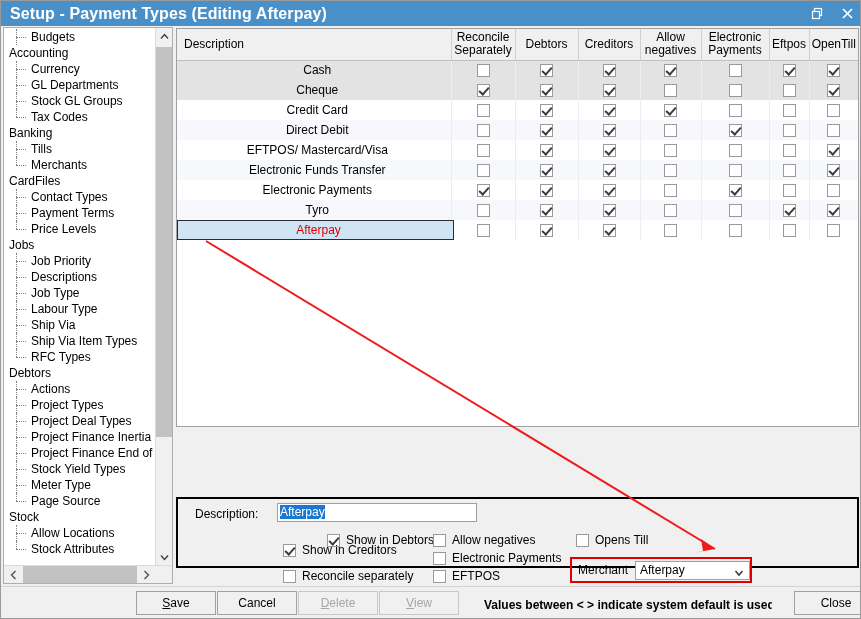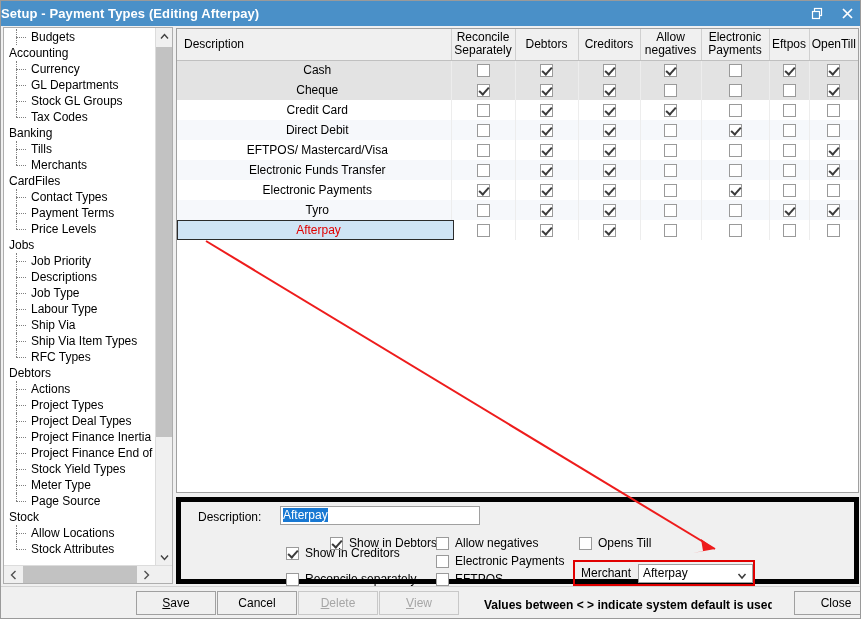--- a/index.html
+++ b/index.html
@@ -19,22 +19,22 @@
     overflow: hidden;
   }
 
   
   #titlebar {
     position: absolute; left: 0; top: 0; width: 861px; height: 25px;
     background: #4a90c8;
     display: flex; align-items: center;
   }
   #titlebar .title {
-    color: #ffffff; font-weight: bold; font-size: 13px;
-    letter-spacing: 0.1px;
+    color: #ffffff; font-weight: bold; font-size: 16px;
+    padding-left: 9px; letter-spacing: 0.1px;
     white-space: nowrap;
   }
   #titlebar .spacer { flex: 1; }
   .winbtn {
     width: 30px; height: 25px;
     display: flex; align-items: center; justify-content: center;
     color: #ffffff;
   }
   .winbtn svg { display: block; }
 
@@ -118,21 +118,21 @@
   }
   .sb-harrow {
     position: absolute; top: 0;
     width: 18px; height: 18px;
     display: flex; align-items: center; justify-content: center;
   }
 
   
   #grid-panel {
     position: absolute; left: 175px; top: 27px;
-    width: 683px; height: 465px;
+    width: 683px; height: 399px;
     background: #ffffff;
     border: 1px solid #a0a0a0;
     overflow: hidden;
   }
   table.grid {
     border-collapse: collapse;
     width: 681px;
     table-layout: fixed;
   }
   table.grid th {
@@ -198,23 +198,23 @@
     font-size: 12px;
     line-height: 18px;
     padding-left: 6px;
     box-sizing: border-box;
     z-index: 2;
   }
 
   
   #detail {
     position: absolute; left: 175px; top: 496px;
-    width: 683px; height: 87px;
-    background: #f0f0f0;
-    border: 5px solid #000000;
+    width: 683px; height: 71px;
+    background: #f0f0f0;
+    border: 2px solid #000000;
     text-decoration: underline;
   }
   .lbl { font-size: 12px; color: #000; }
   #desc-label { position: absolute; left: 17px; top: 8px; }
   #desc-input {
     position: absolute; left: 99px; top: 4px;
     width: 200px; height: 19px;
     border: 1px solid #a0a0a0;
     background: #ffffff;
     font-family: "Liberation Sans", sans-serif;

